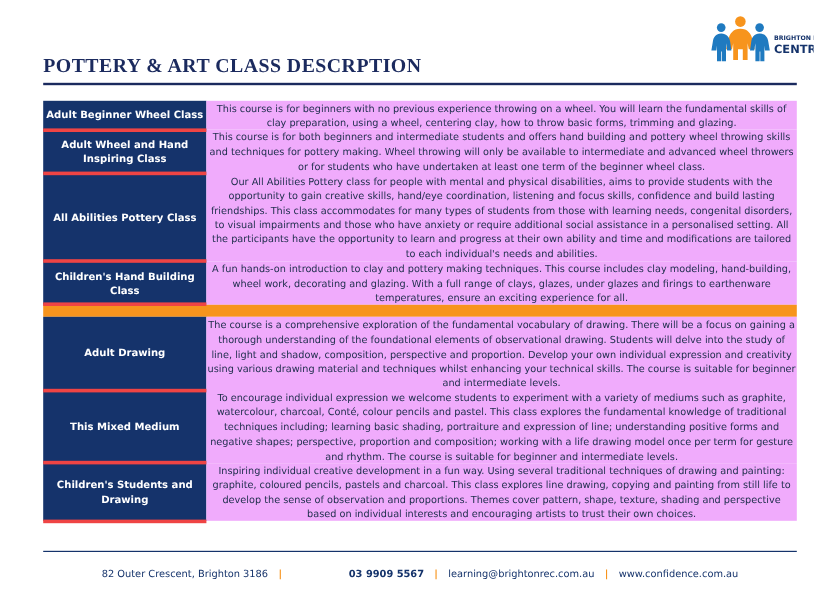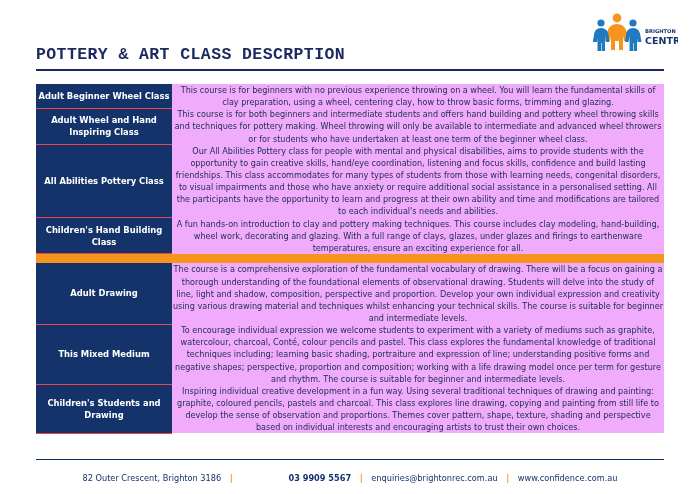--- a/index.html
+++ b/index.html
@@ -31,21 +31,21 @@
   .logo svg { display: block; }
   
   .title {
     position: absolute;
     top: 45px;
     left: 36px;
     font-size: 16.5px;
     font-weight: bold;
     letter-spacing: 0.4px;
     color: #1b2a5e;
-    font-family: Liberation Mono, monospace;
+    font-family: Liberation Serif, serif;
   }
   
   .title-rule {
     position: absolute;
     top: 69px;
     left: 36px;
     width: 628px;
     height: 2px;
     background: #1b2a5e;
   }
@@ -64,21 +64,21 @@
   }
   .cat {
     width: 136px;
     background: #15336b;
     color: #ffffff;
     font-size: 8.4px;
     font-weight: bold;
     text-align: center;
     line-height: 1.45;
     padding: 7px 6px;
-    border-bottom: 1px solid #ef4444;
+    border-bottom: 3px solid #ef4444;
     font-family: "DejaVu Sans", sans-serif;
   }
   .desc {
     width: 492px;
     background: #f0abfc;
     color: #22304f;
     font-size: 8.1px;
     line-height: 1.5;
     padding: 7px 9px 7px 10px;
     text-align: center;
@@ -174,18 +174,18 @@
         </tr>
       </tbody>
   </table>
 
   <div class="footer-rule"></div>
   <div class="footer">
     <span>82 Outer Crescent, Brighton 3186</span>
     <span class="sep">|</span>
     <span class="bold">03 9909 5567</span>
     <span class="sep">|</span>
-    <span>enquiries@brightonrec.com.au</span>
+    <span>learning@brightonrec.com.au</span>
     <span class="sep">|</span>
     <span>www.confidence.com.au</span>
   </div>
 
 </div>
 
 </body></html>

